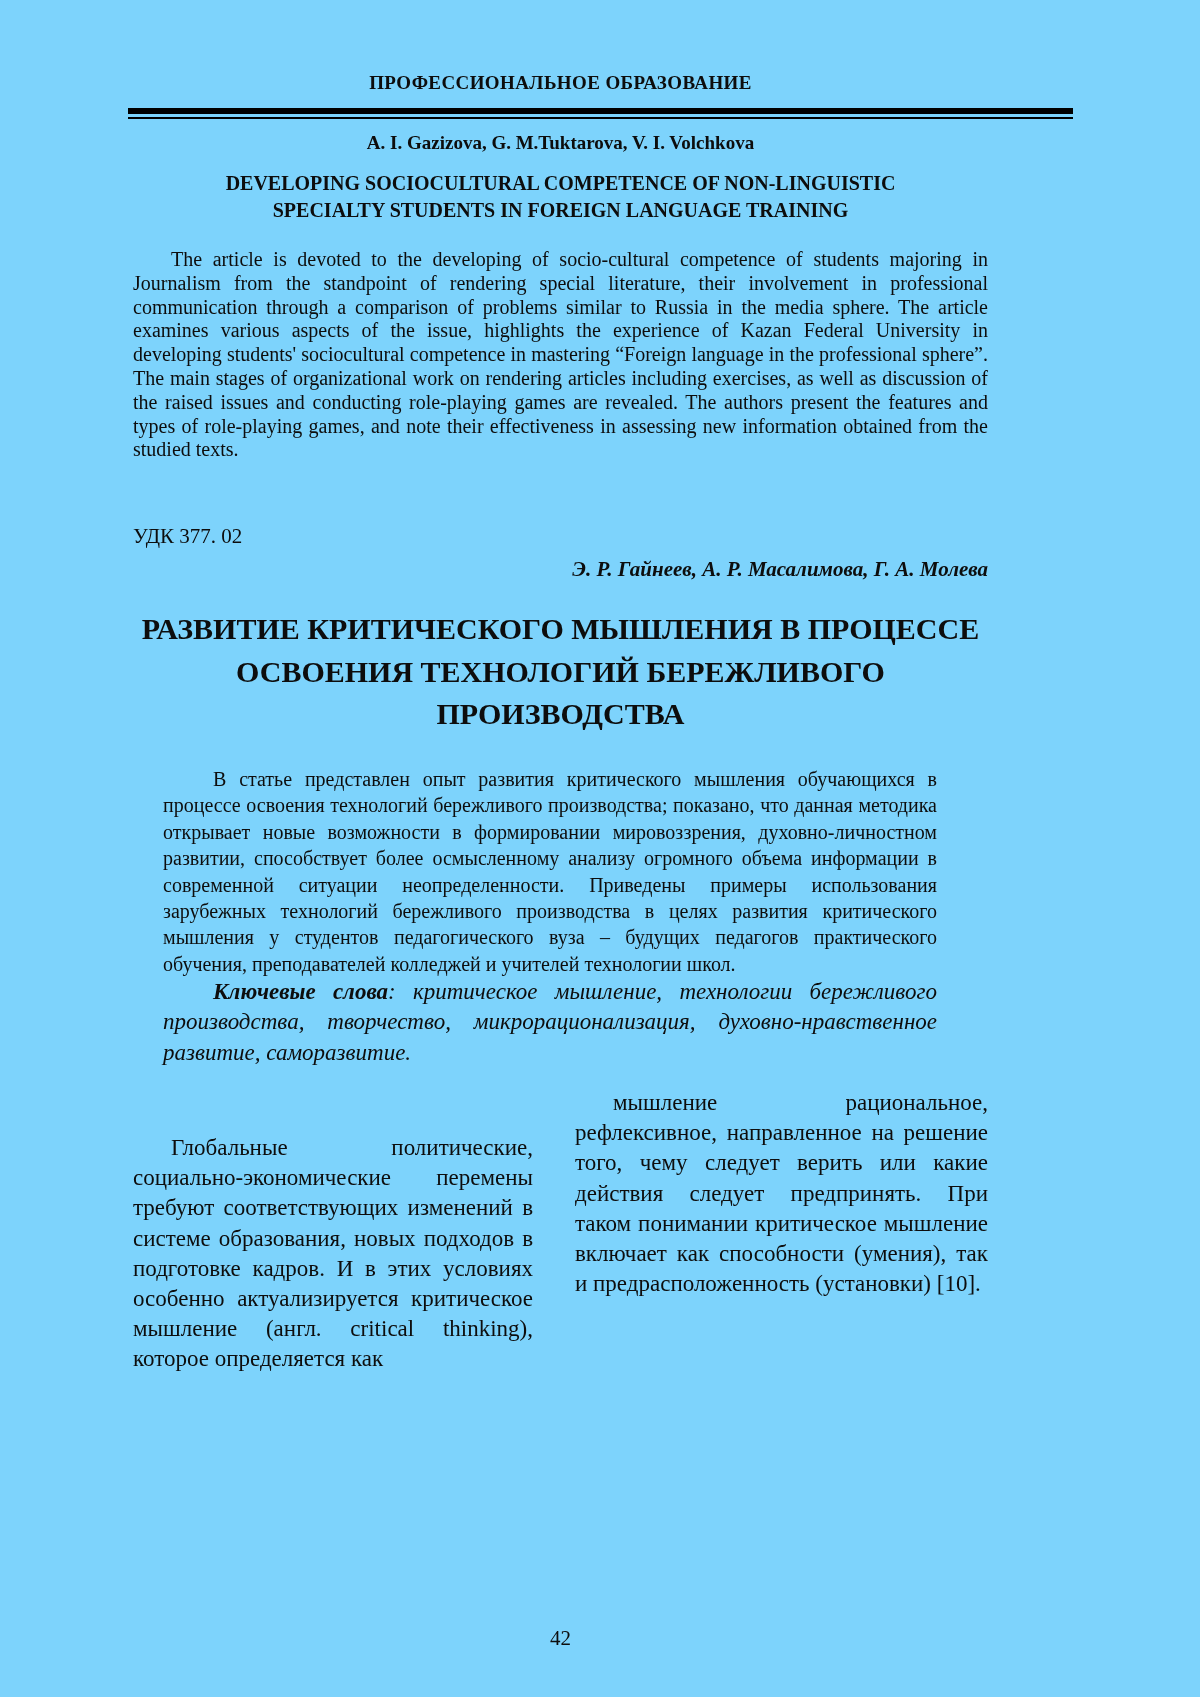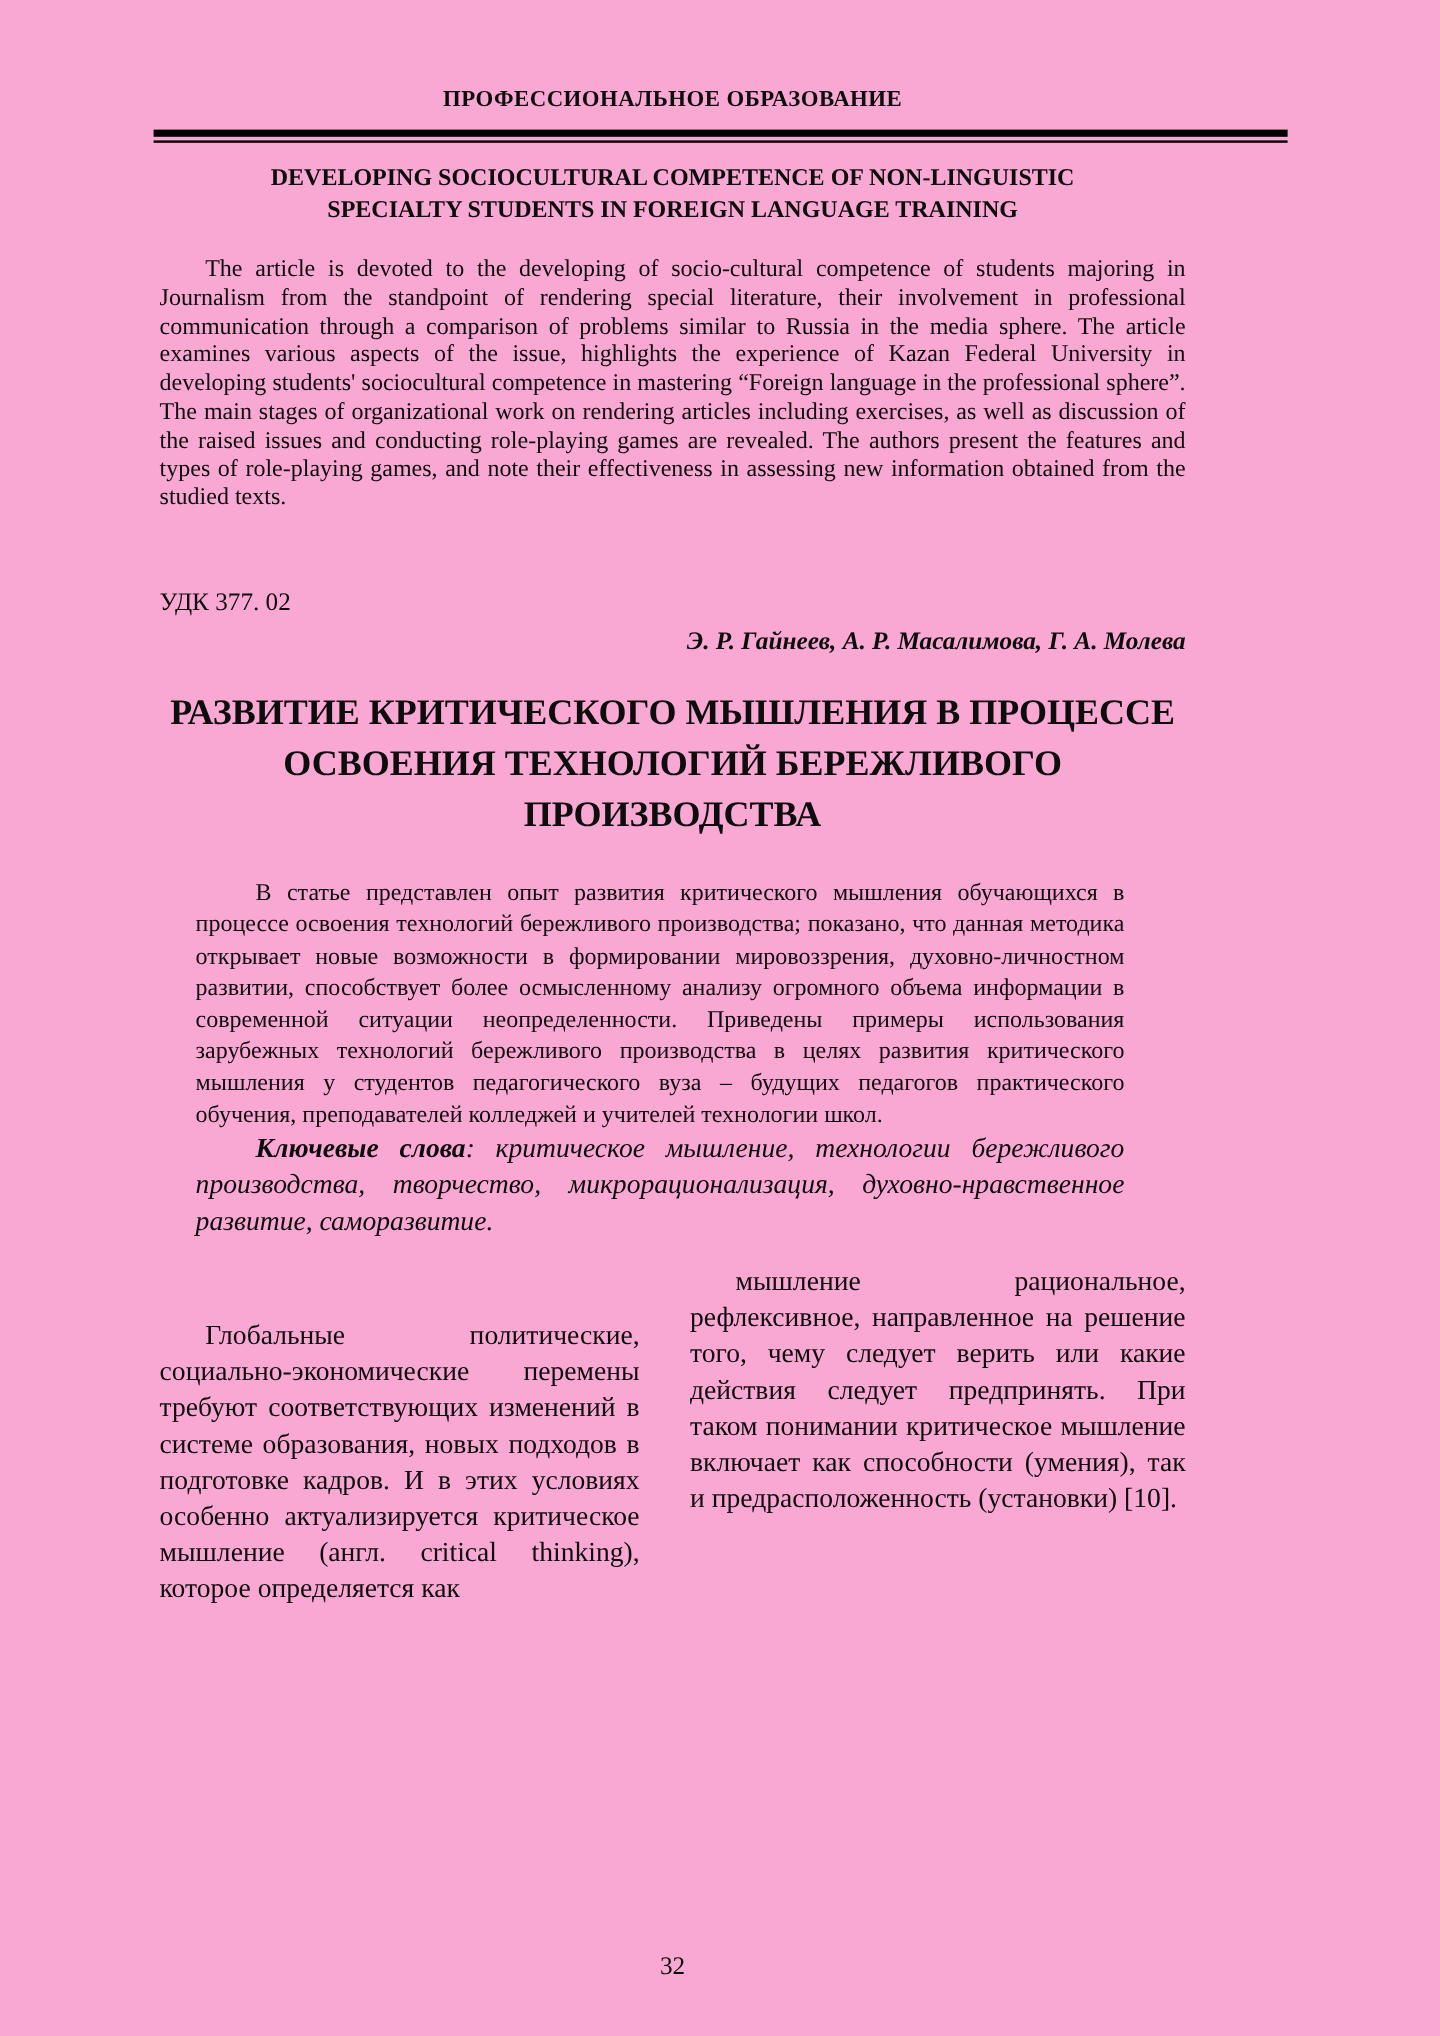--- a/index.html
+++ b/index.html
@@ -1,21 +1,21 @@
 <!DOCTYPE html>
 <html lang="ru"><head>
 <meta charset="utf-8">
 <style>
   * { margin: 0; padding: 0; box-sizing: border-box; }
   html, body { background: #ffffff; }
   .page {
     position: relative;
     width: 1200px;
     height: 1697px;
-    background: #f9a8d4;
+    background: #7dd3fc;
     color: #0d0d0d;
     font-family: "Liberation Serif", "DejaVu Serif", serif;
     padding: 72px 0 0 133px;
     overflow: hidden;
   }
   .content { width: 855px; }
 
   .running-head {
     font-size: 19px;
     font-weight: bold;
@@ -116,20 +116,21 @@
 <div class="page">
   <div class="content">
 
     <div class="running-head">ПРОФЕССИОНАЛЬНОЕ ОБРАЗОВАНИЕ</div>
 
     <div class="header-rules">
       <div class="rule-thick"></div>
       <div class="rule-thin"></div>
     </div>
 
+    <div class="authors-en">А. I. Gazizova, G. M.Tuktarova, V. I. Volchkova</div>
 
     <div class="title-en">DEVELOPING SOCIOCULTURAL COMPETENCE OF NON-LINGUISTIC
 SPECIALTY STUDENTS IN FOREIGN LANGUAGE TRAINING</div>
 
     <p class="abstract-en">The article is devoted to the developing of socio-cultural competence of students majoring in Journalism from the standpoint of rendering special literature, their involvement in professional communication through a comparison of problems similar to Russia in the media sphere. The article examines various aspects of the issue, highlights the experience of Kazan Federal University in developing students' sociocultural competence in mastering “Foreign language in the professional sphere”. The main stages of organizational work on rendering articles including exercises, as well as discussion of the raised issues and conducting role-playing games are revealed. The authors present the features and types of role-playing games, and note their effectiveness in assessing new information obtained from the studied texts.</p>
 
 
     <div class="udc">УДК 377. 02</div>
 
     <div class="authors-ru">Э. Р. Гайнеев, А. Р. Масалимова, Г. А. Молева</div>
@@ -145,14 +146,14 @@
       <div class="col-left">
         <p>Глобальные политические, социально-экономические перемены требуют соответствующих изменений в системе образования, новых подходов в подготовке кадров. И в этих условиях особенно актуализируется критическое мышление (англ. critical thinking), которое определяется как</p>
       </div>
       <div class="col-right">
         <p>мышление рациональное, рефлексивное, направленное на решение того, чему следует верить или какие действия следует предпринять. При таком понимании критическое мышление включает как способности (умения), так и предрасположенность (установки) [10].</p>
       </div>
     </div>
 
   </div>
 
-  <div class="page-number">32</div>
+  <div class="page-number">42</div>
 </div>
 
 </body></html>

